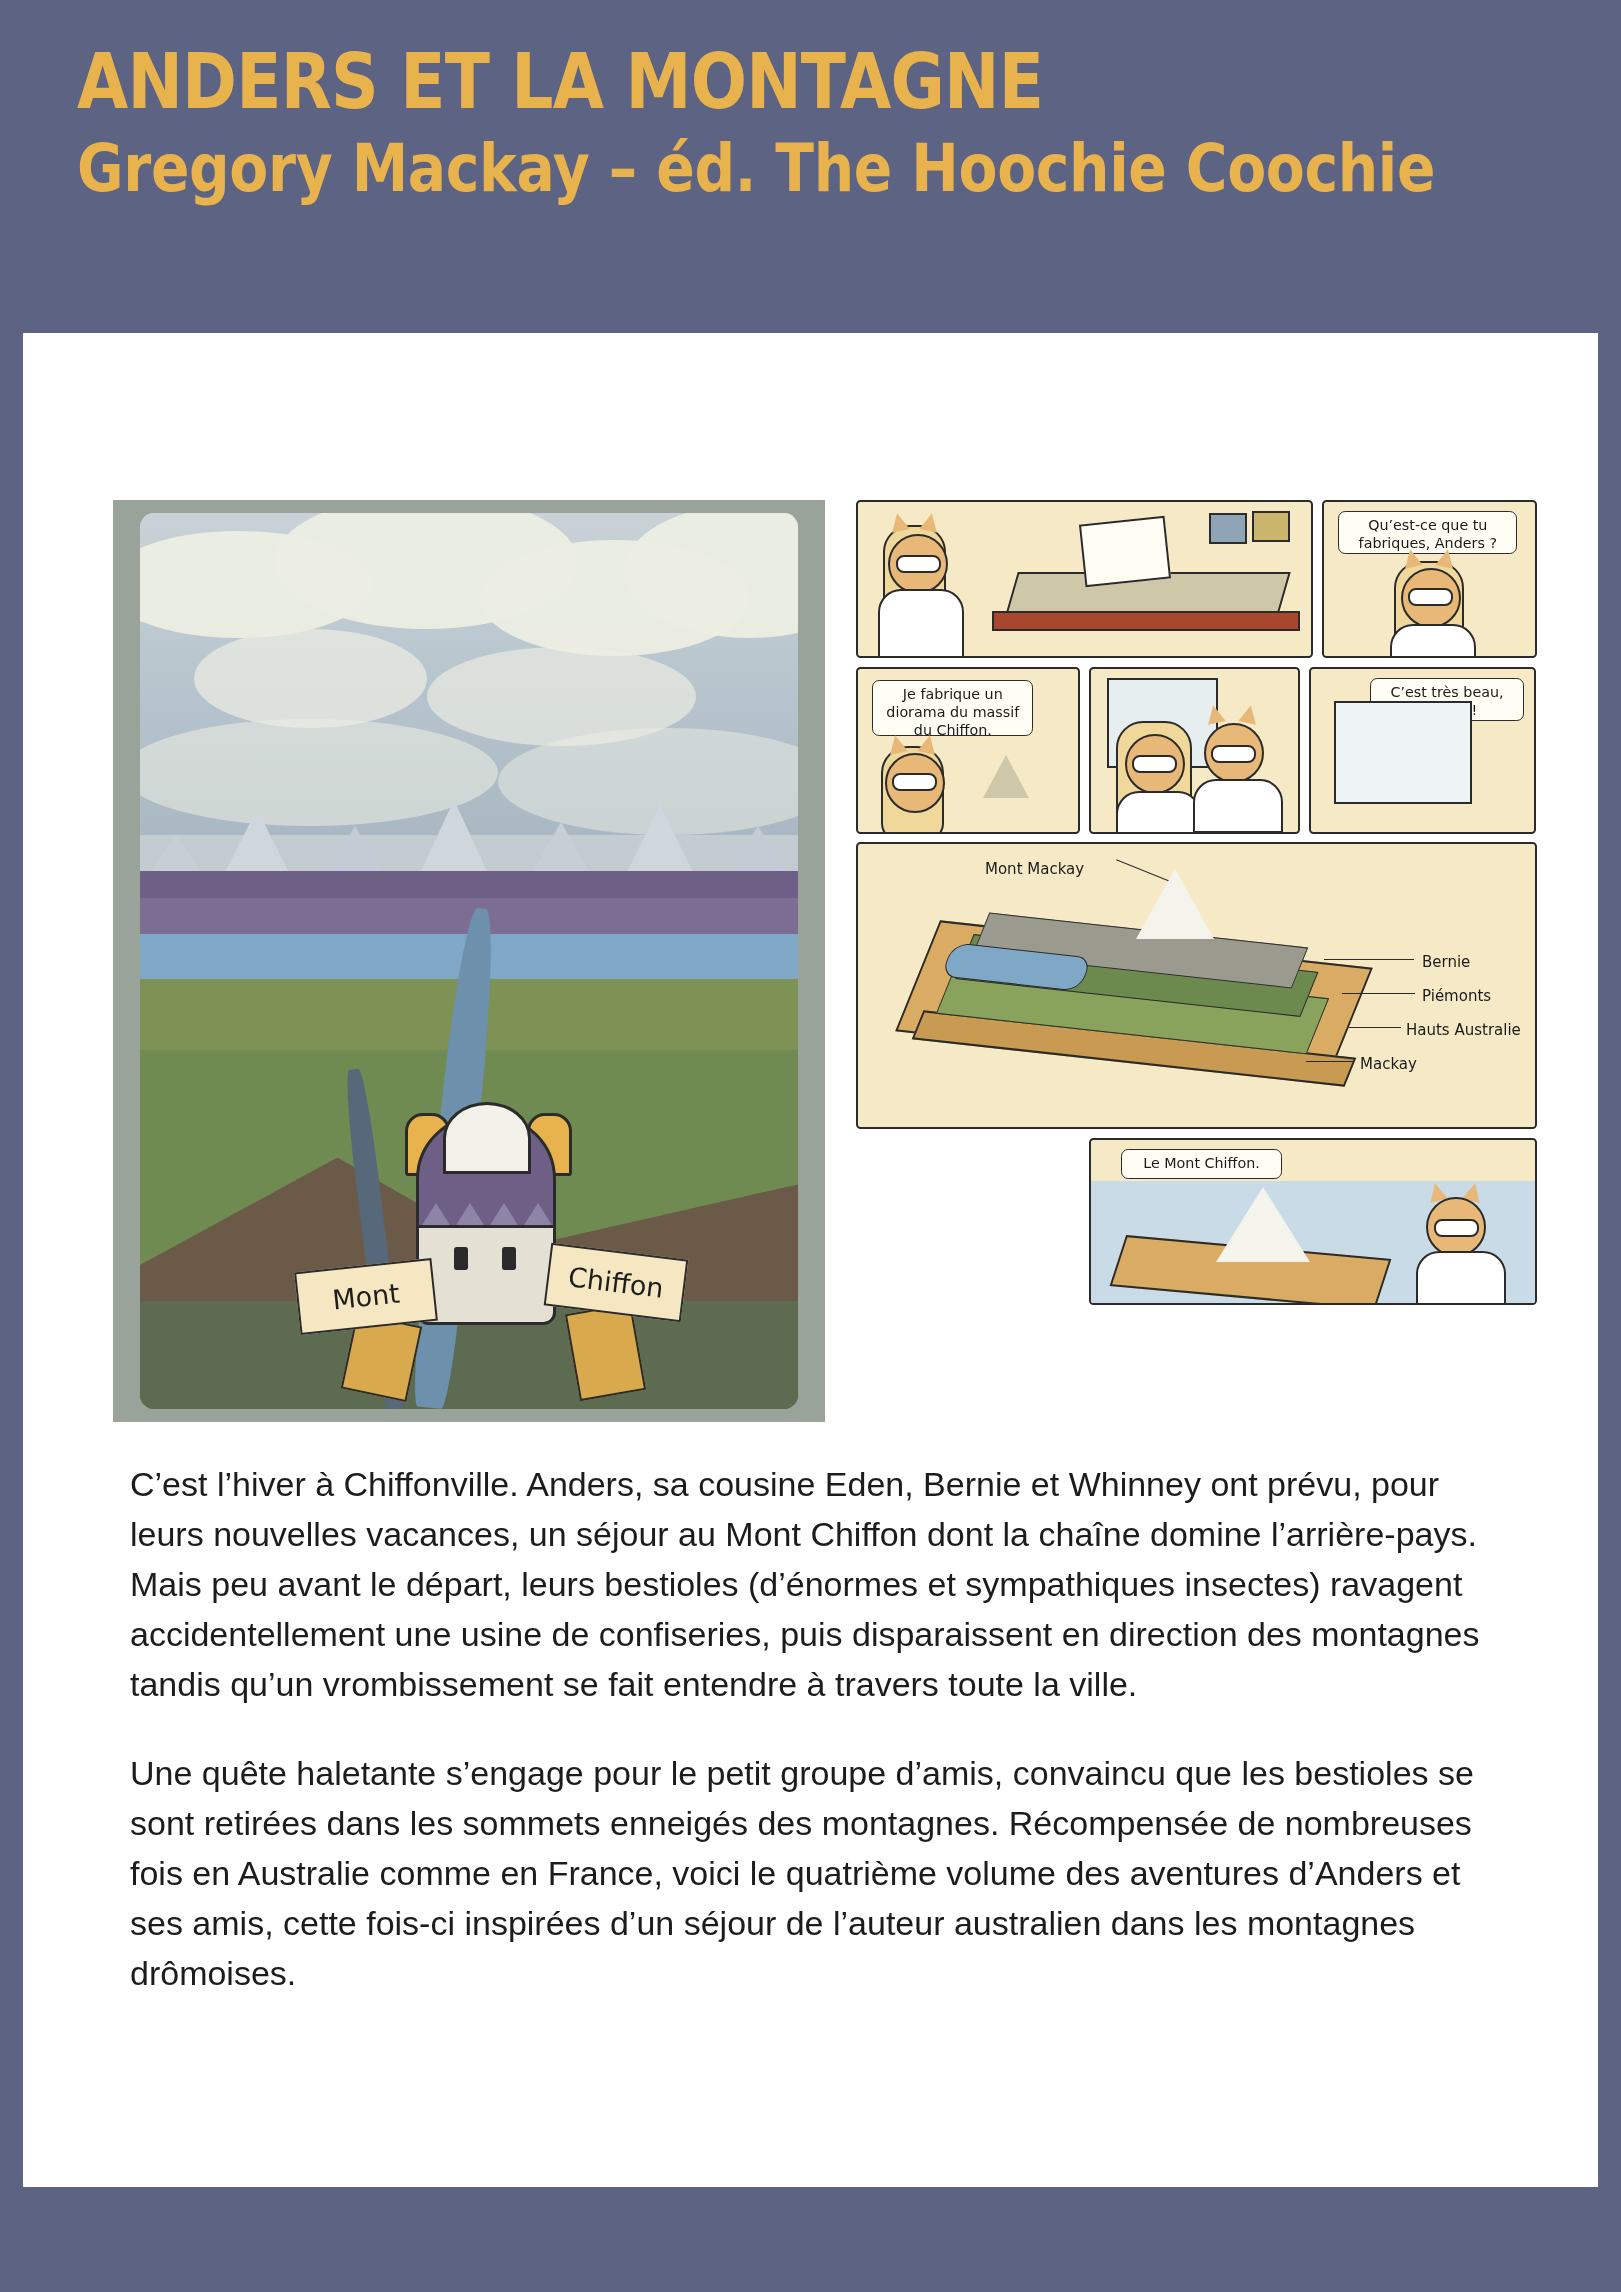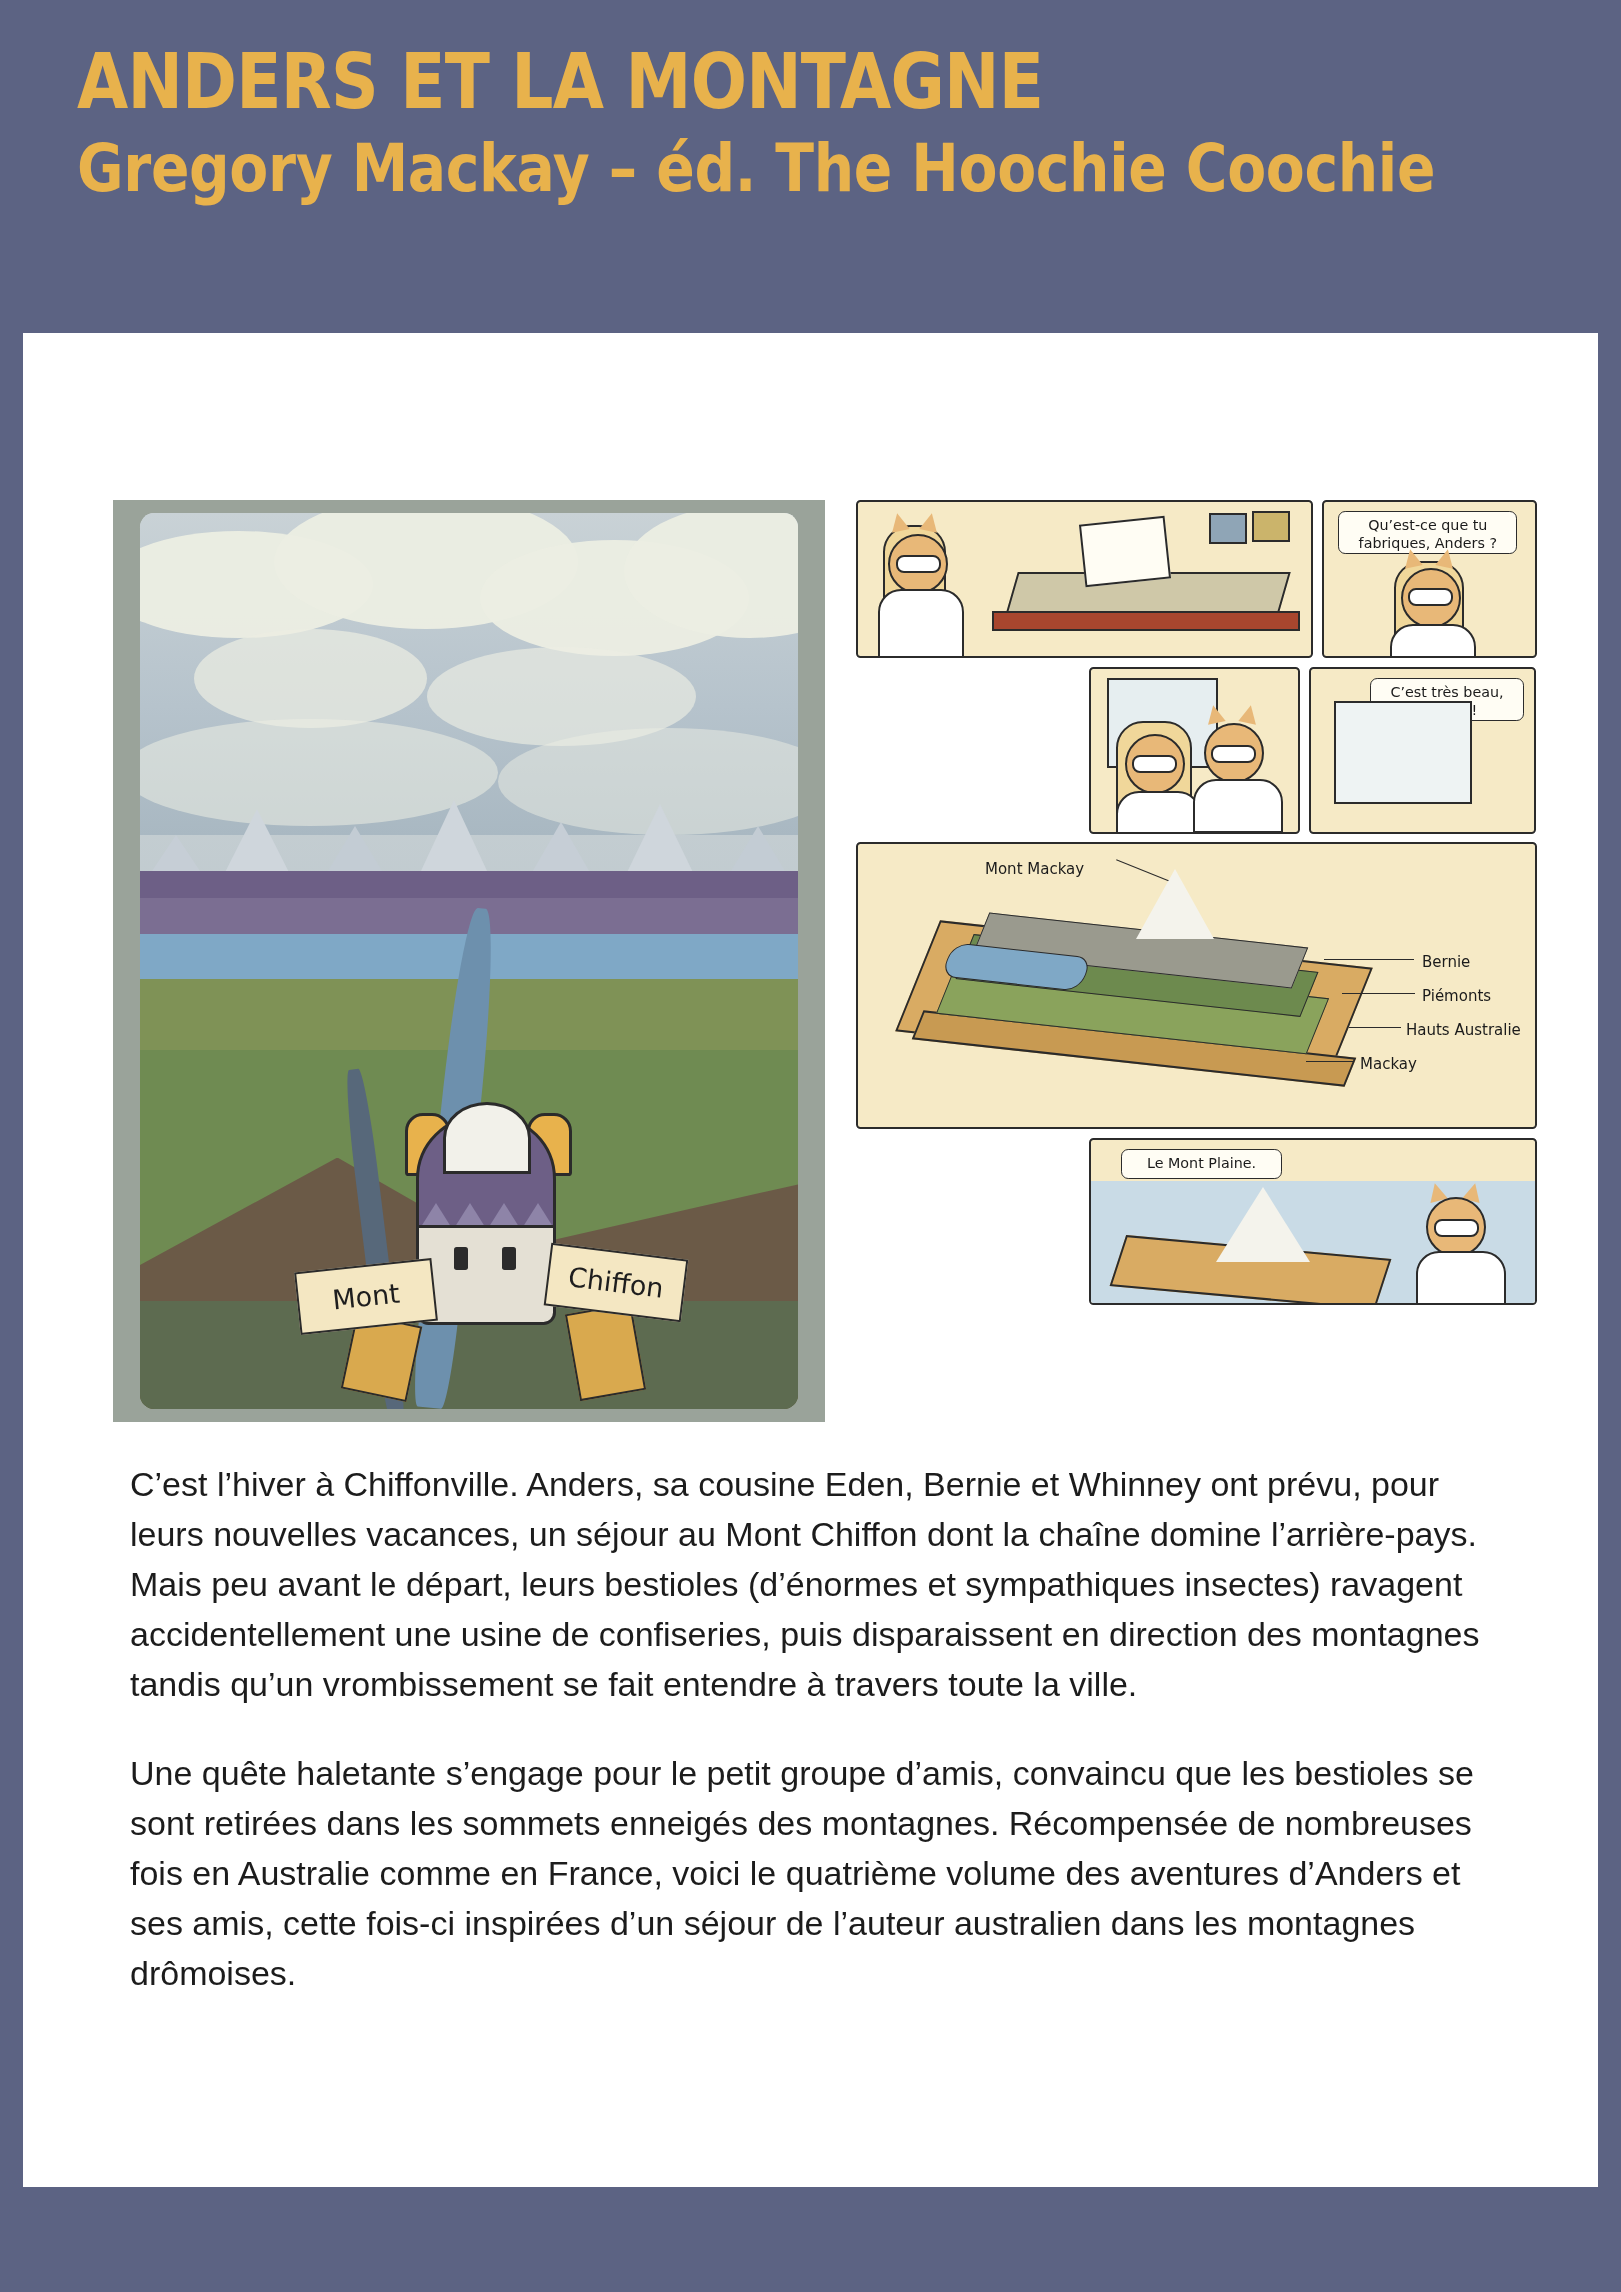--- a/index.html
+++ b/index.html
@@ -440,20 +440,33 @@
         <div class="cat" style="left:70px;top:59px;">
           <div class="cat-hair" style="left:0;top:0;width:66px;height:99px;"></div>
           <div class="cat-ear" style="left:9px;top:-12.5px;transform:rotate(-12deg);"></div>
           <div class="cat-ear" style="left:43px;top:-12.5px;transform:rotate(12deg);"></div>
           <div class="cat-head" style="left:7.2px;top:7.2px;"></div>
           <div class="cat-glasses" style="left:14.3px;top:27px;"></div>
           <div class="cat-body" style="left:-3.6px;top:63px;width:82px;height:45px;"></div>
         </div>
       </div>
 
+      <div class="panel" style="left:0;top:167px;width:224px;height:167px;">
+        <div class="balloon" style="left:14.3px;top:10.7px;width:161px;height:56px;">Je fabrique un
+diorama du massif
+du Chiffon.</div>
+        <div class="cat" style="left:23px;top:77px;">
+          <div class="cat-hair" style="left:0;top:0;width:59px;height:90px;"></div>
+          <div class="cat-ear" style="left:7.2px;top:-10.7px;transform:rotate(-12deg);"></div>
+          <div class="cat-ear" style="left:38px;top:-10.7px;transform:rotate(12deg);"></div>
+          <div class="cat-head" style="left:3.6px;top:7.2px;"></div>
+          <div class="cat-glasses" style="left:10.7px;top:27px;"></div>
+        </div>
+        <div class="snowpeak" style="left:125px;top:86px;border-left-width:23px;border-right-width:23px;border-bottom-width:43px;border-bottom-color:#cfc8a8;"></div>
+      </div>
 
       <div class="panel" style="left:233px;top:167px;width:211px;height:167px;">
         <div style="position:absolute;left:16px;top:9px;width:107px;height:86px;background:#e6eef0;border:2.7px solid #2b2b2b;"></div>
         <div class="cat" style="left:25px;top:52px;">
           <div class="cat-hair" style="left:0;top:0;width:72px;height:106px;"></div>
           <div class="cat-head" style="left:9px;top:12.5px;"></div>
           <div class="cat-glasses" style="left:16px;top:34px;"></div>
           <div class="cat-body" style="left:0;top:70px;width:81px;height:43px;"></div>
         </div>
         <div class="cat" style="left:106px;top:47px;">
@@ -492,21 +505,21 @@
 
           <div class="leader" style="left:466px;top:115px;width:90px;"></div>
           <div class="leader" style="left:484px;top:149px;width:73px;"></div>
           <div class="leader" style="left:491px;top:183px;width:52px;"></div>
           <div class="leader" style="left:448px;top:217px;width:47px;"></div>
         </div>
       </div>
 
 
       <div class="panel" style="left:233px;top:638px;width:448px;height:167px;">
-        <div class="balloon" style="left:30px;top:9px;width:161px;height:30px;">Le Mont Plaine.</div>
+        <div class="balloon" style="left:30px;top:9px;width:161px;height:30px;">Le Mont Chiffon.</div>
         <div style="position:absolute;left:0;top:41px;width:100%;height:125px;background:#c9dbe6;"></div>
         <div class="diorama-base" style="left:23px;top:107px;width:269px;height:47px;transform:skewX(-18deg) skewY(5deg);"></div>
         <div class="snowpeak" style="left:125px;top:47px;border-left-width:47px;border-right-width:47px;border-bottom-width:75px;"></div>
         <div class="cat" style="left:330px;top:52px;">
           <div class="cat-ear" style="left:7.2px;top:-9px;transform:rotate(-14deg);"></div>
           <div class="cat-ear" style="left:43px;top:-9px;transform:rotate(14deg);"></div>
           <div class="cat-head" style="left:5.4px;top:5.4px;"></div>
           <div class="cat-glasses" style="left:12.5px;top:27px;"></div>
           <div class="cat-body" style="left:-5.4px;top:59px;width:86px;height:56px;"></div>
         </div>

